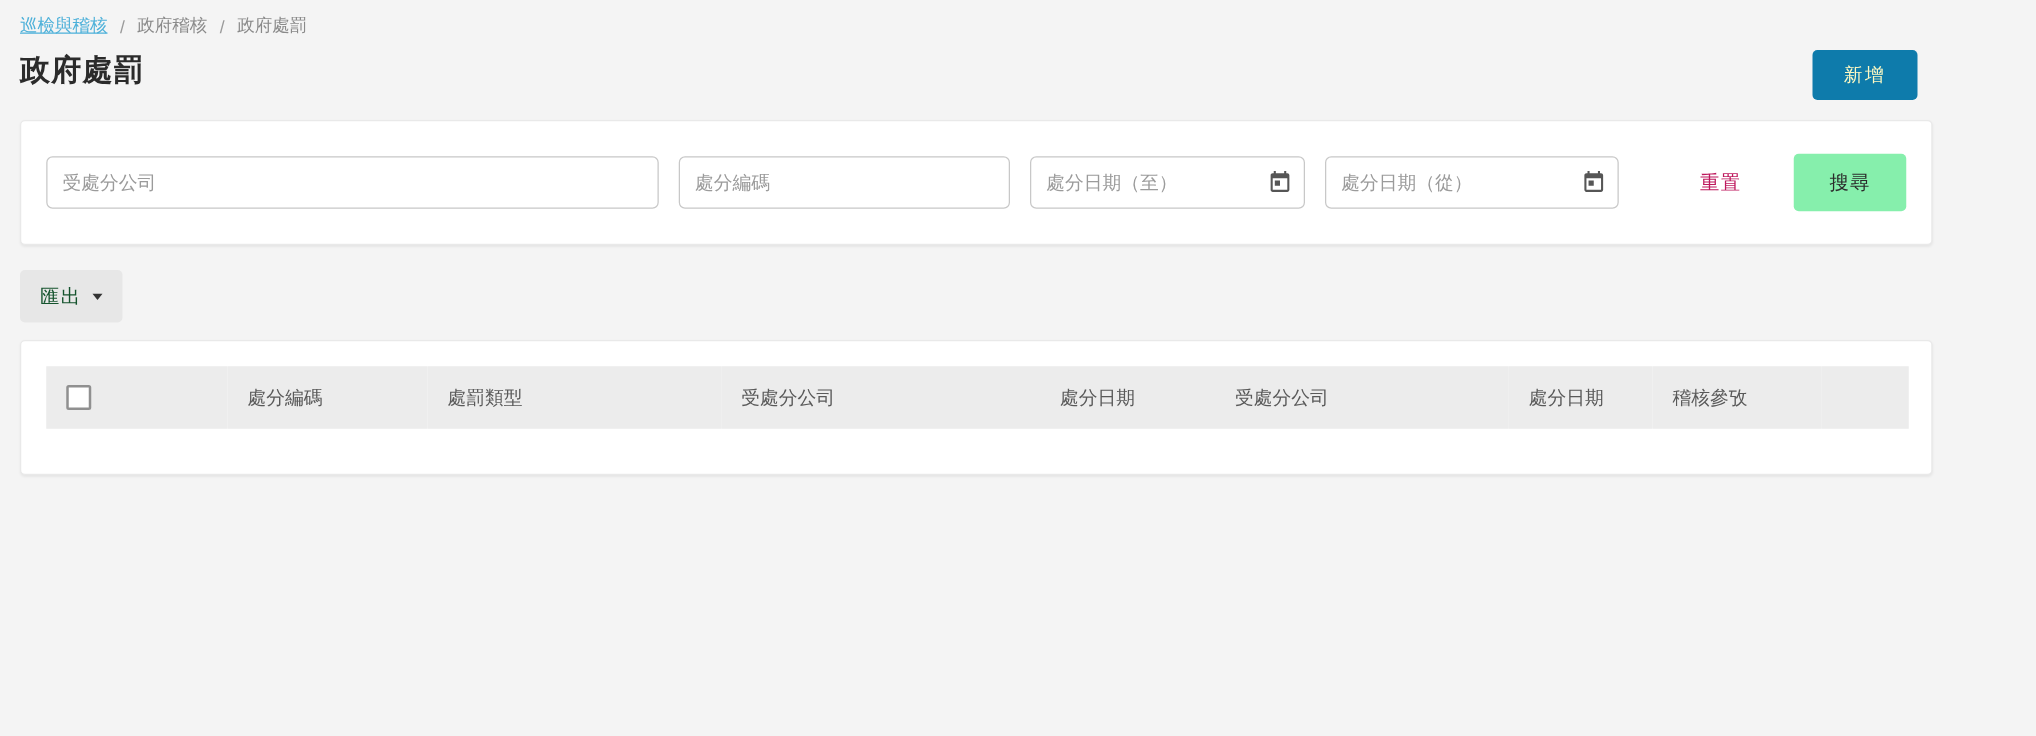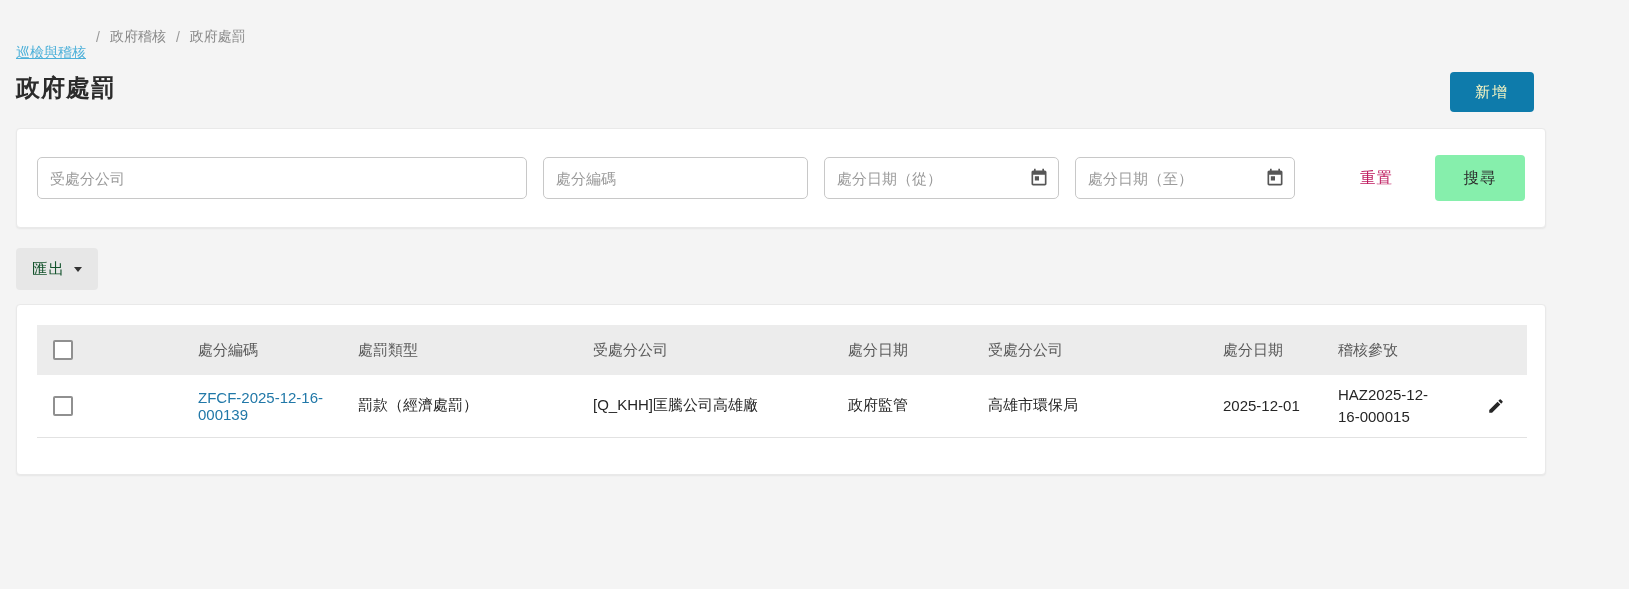--- a/index.html
+++ b/index.html
@@ -10,21 +10,21 @@
   html,body{width:1629px; height:589px;}
   body{
     background:var(--page-bg);
     font-family:"Liberation Sans","DejaVu Sans",sans-serif;
     color:#262626;
   }
   .page{padding:12px 16px 0 16px;}
 
   
   .breadcrumb{display:flex; align-items:center; gap:10px; font-size:14px; color:#8a8a8a;}
-  .breadcrumb a{color:var(--breadcrumb-link); text-decoration:underline; cursor:pointer;margin-top:32px;}
+  .breadcrumb a{color:var(--breadcrumb-link); text-decoration:underline; cursor:pointer;}
   .crumb-sep{color:#9a9a9a;}
 
   
   .title-row{display:flex; align-items:flex-start; justify-content:space-between; margin-top:10px;}
   .page-title{font-size:24px; font-weight:700; color:#2b2b2b; letter-spacing:1px;}
   .btn{border:none; border-radius:4px; cursor:pointer; font-family:inherit;}
   .btn-primary{
     background:var(--primary); color:#fef9c3; font-size:15px;
     width:84px; height:40px; margin-right:79px; letter-spacing:2px;
   }
@@ -107,29 +107,29 @@
     <h1 class="page-title">政府處罰</h1>
     <button class="btn btn-primary">新增</button>
   </div>
 
   <div class="card filter-card">
     <input class="in-company" type="text" placeholder="受處分公司" style="">
     <span class="input-wrap">
       <input class="in-code" type="text" placeholder="處分編碼" style="">
     </span>
     <span class="input-wrap">
-      <input class="in-date-from" type="text" placeholder="處分日期（從）" style="">
+      <input class="in-date-to" type="text" placeholder="處分日期（至）" style="">
       <button class="cal-btn">
         <svg width="20" height="20" viewBox="0 0 24 24">
             <path fill="#565656" d="M19 3h-1V1h-2v2H8V1H6v2H5c-1.11 0-2 .9-2 2v14c0 1.1.89 2 2 2h14c1.1 0 2-.9 2-2V5c0-1.1-.9-2-2-2zm0 16H5V8h14v11zM7 10h5v5H7z"></path>
           </svg>
       </button>
     </span>
     <span class="input-wrap">
-      <input class="in-date-to" type="text" placeholder="處分日期（至）" style="">
+      <input class="in-date-from" type="text" placeholder="處分日期（從）" style="">
       <button class="cal-btn">
         <svg width="20" height="20" viewBox="0 0 24 24">
             <path fill="#565656" d="M19 3h-1V1h-2v2H8V1H6v2H5c-1.11 0-2 .9-2 2v14c0 1.1.89 2 2 2h14c1.1 0 2-.9 2-2V5c0-1.1-.9-2-2-2zm0 16H5V8h14v11zM7 10h5v5H7z"></path>
           </svg>
       </button>
     </span>
     <button class="btn reset-btn">重置</button>
     <button class="btn search-btn">搜尋</button>
   </div>
 
@@ -164,37 +164,18 @@
           <th>處分日期</th>
           <th>受處分公司</th>
           <th>處分日期</th>
           <th>稽核參攷</th>
           <th></th>
         </tr>
       </thead>
       <tbody>
 
 
-          <tr>
-            <td>
-              <div class="checkbox"></div>
-            </td>
-            <td><a class="link">ZFCF-2025-12-16-000139</a></td>
-            <td>罰款（經濟處罰）</td>
-            <td>[Q_KHH]匡騰公司高雄廠</td>
-            <td>政府監管</td>
-            <td>高雄市環保局</td>
-            <td>2025-12-01</td>
-            <td class="audit-cell">HAZ2025-12-16-000015</td>
-            <td class="action-cell">
-              <span class="edit-btn">
-                <svg width="18" height="18" viewBox="0 0 24 24">
-                  <path fill="#262626" d="M3 17.25V21h3.75L17.81 9.94l-3.75-3.75L3 17.25zM20.71 7.04c.39-.39.39-1.02 0-1.41l-2.34-2.34a.9959.9959 0 0 0-1.41 0l-1.83 1.83 3.75 3.75 1.83-1.83z"></path>
-                </svg>
-              </span>
-            </td>
-          </tr>
 
         </tbody>
     </table>
   </div>
 
 </div>
 
 </body></html>

